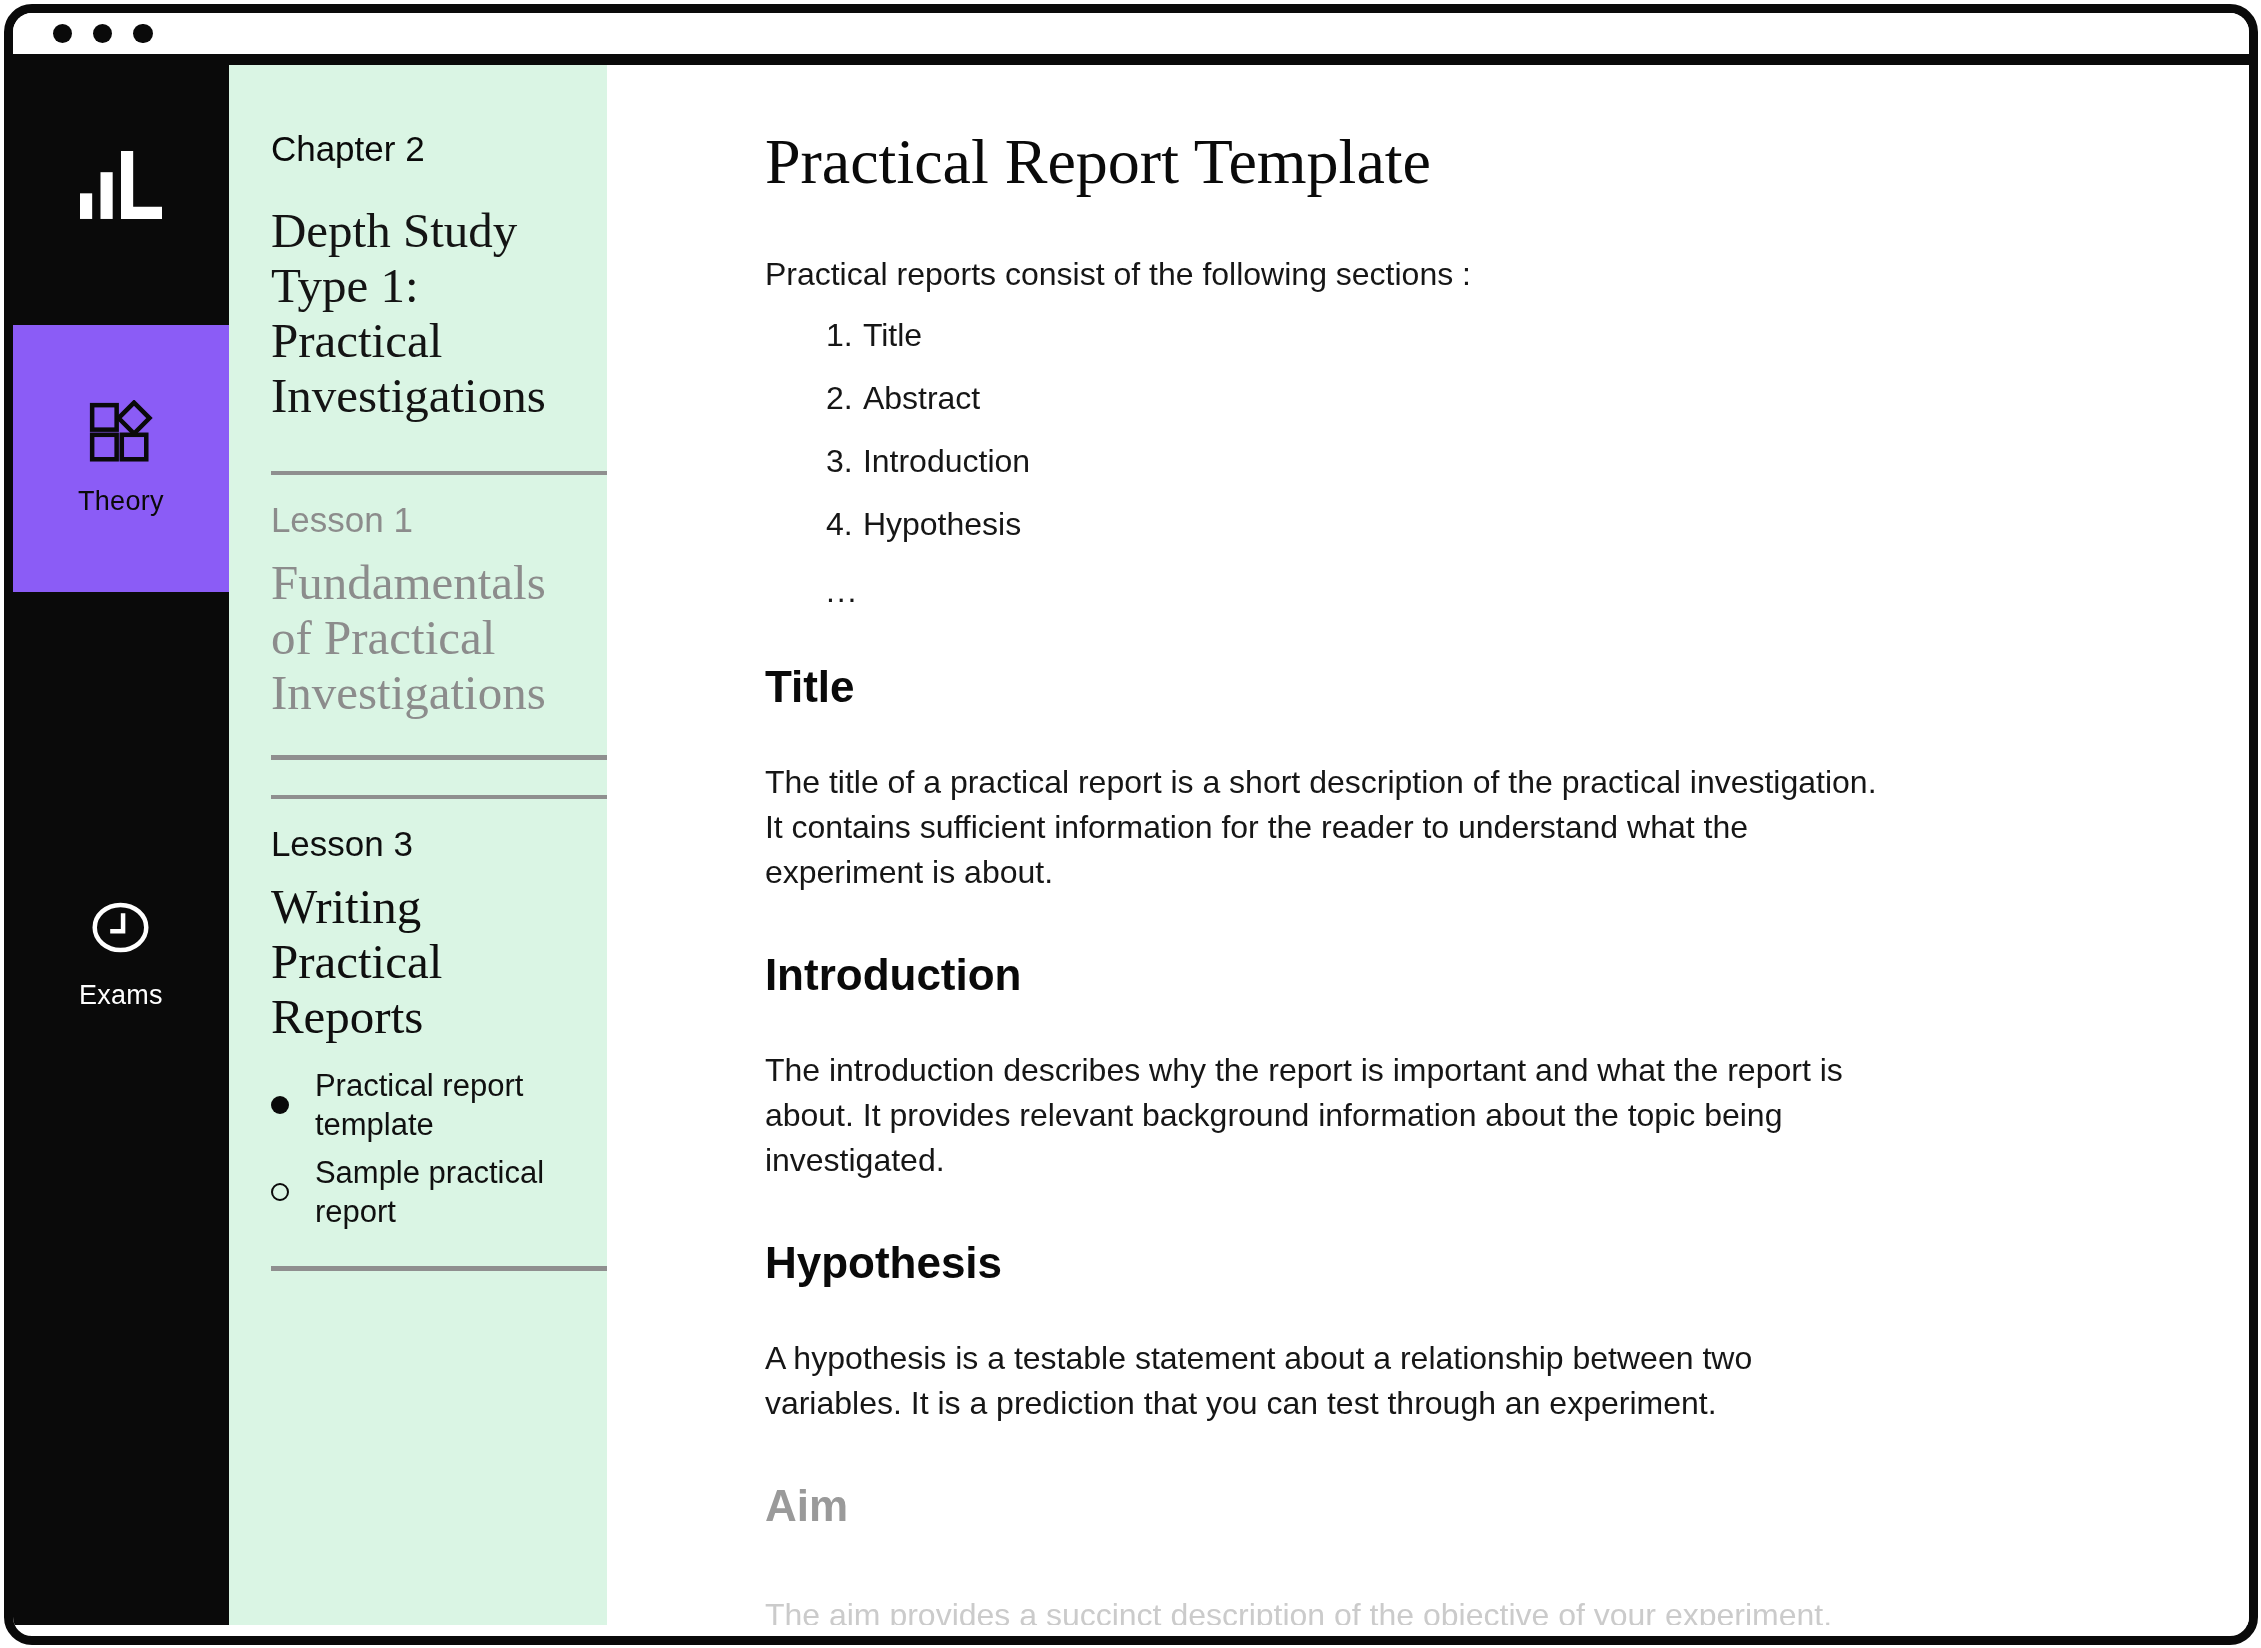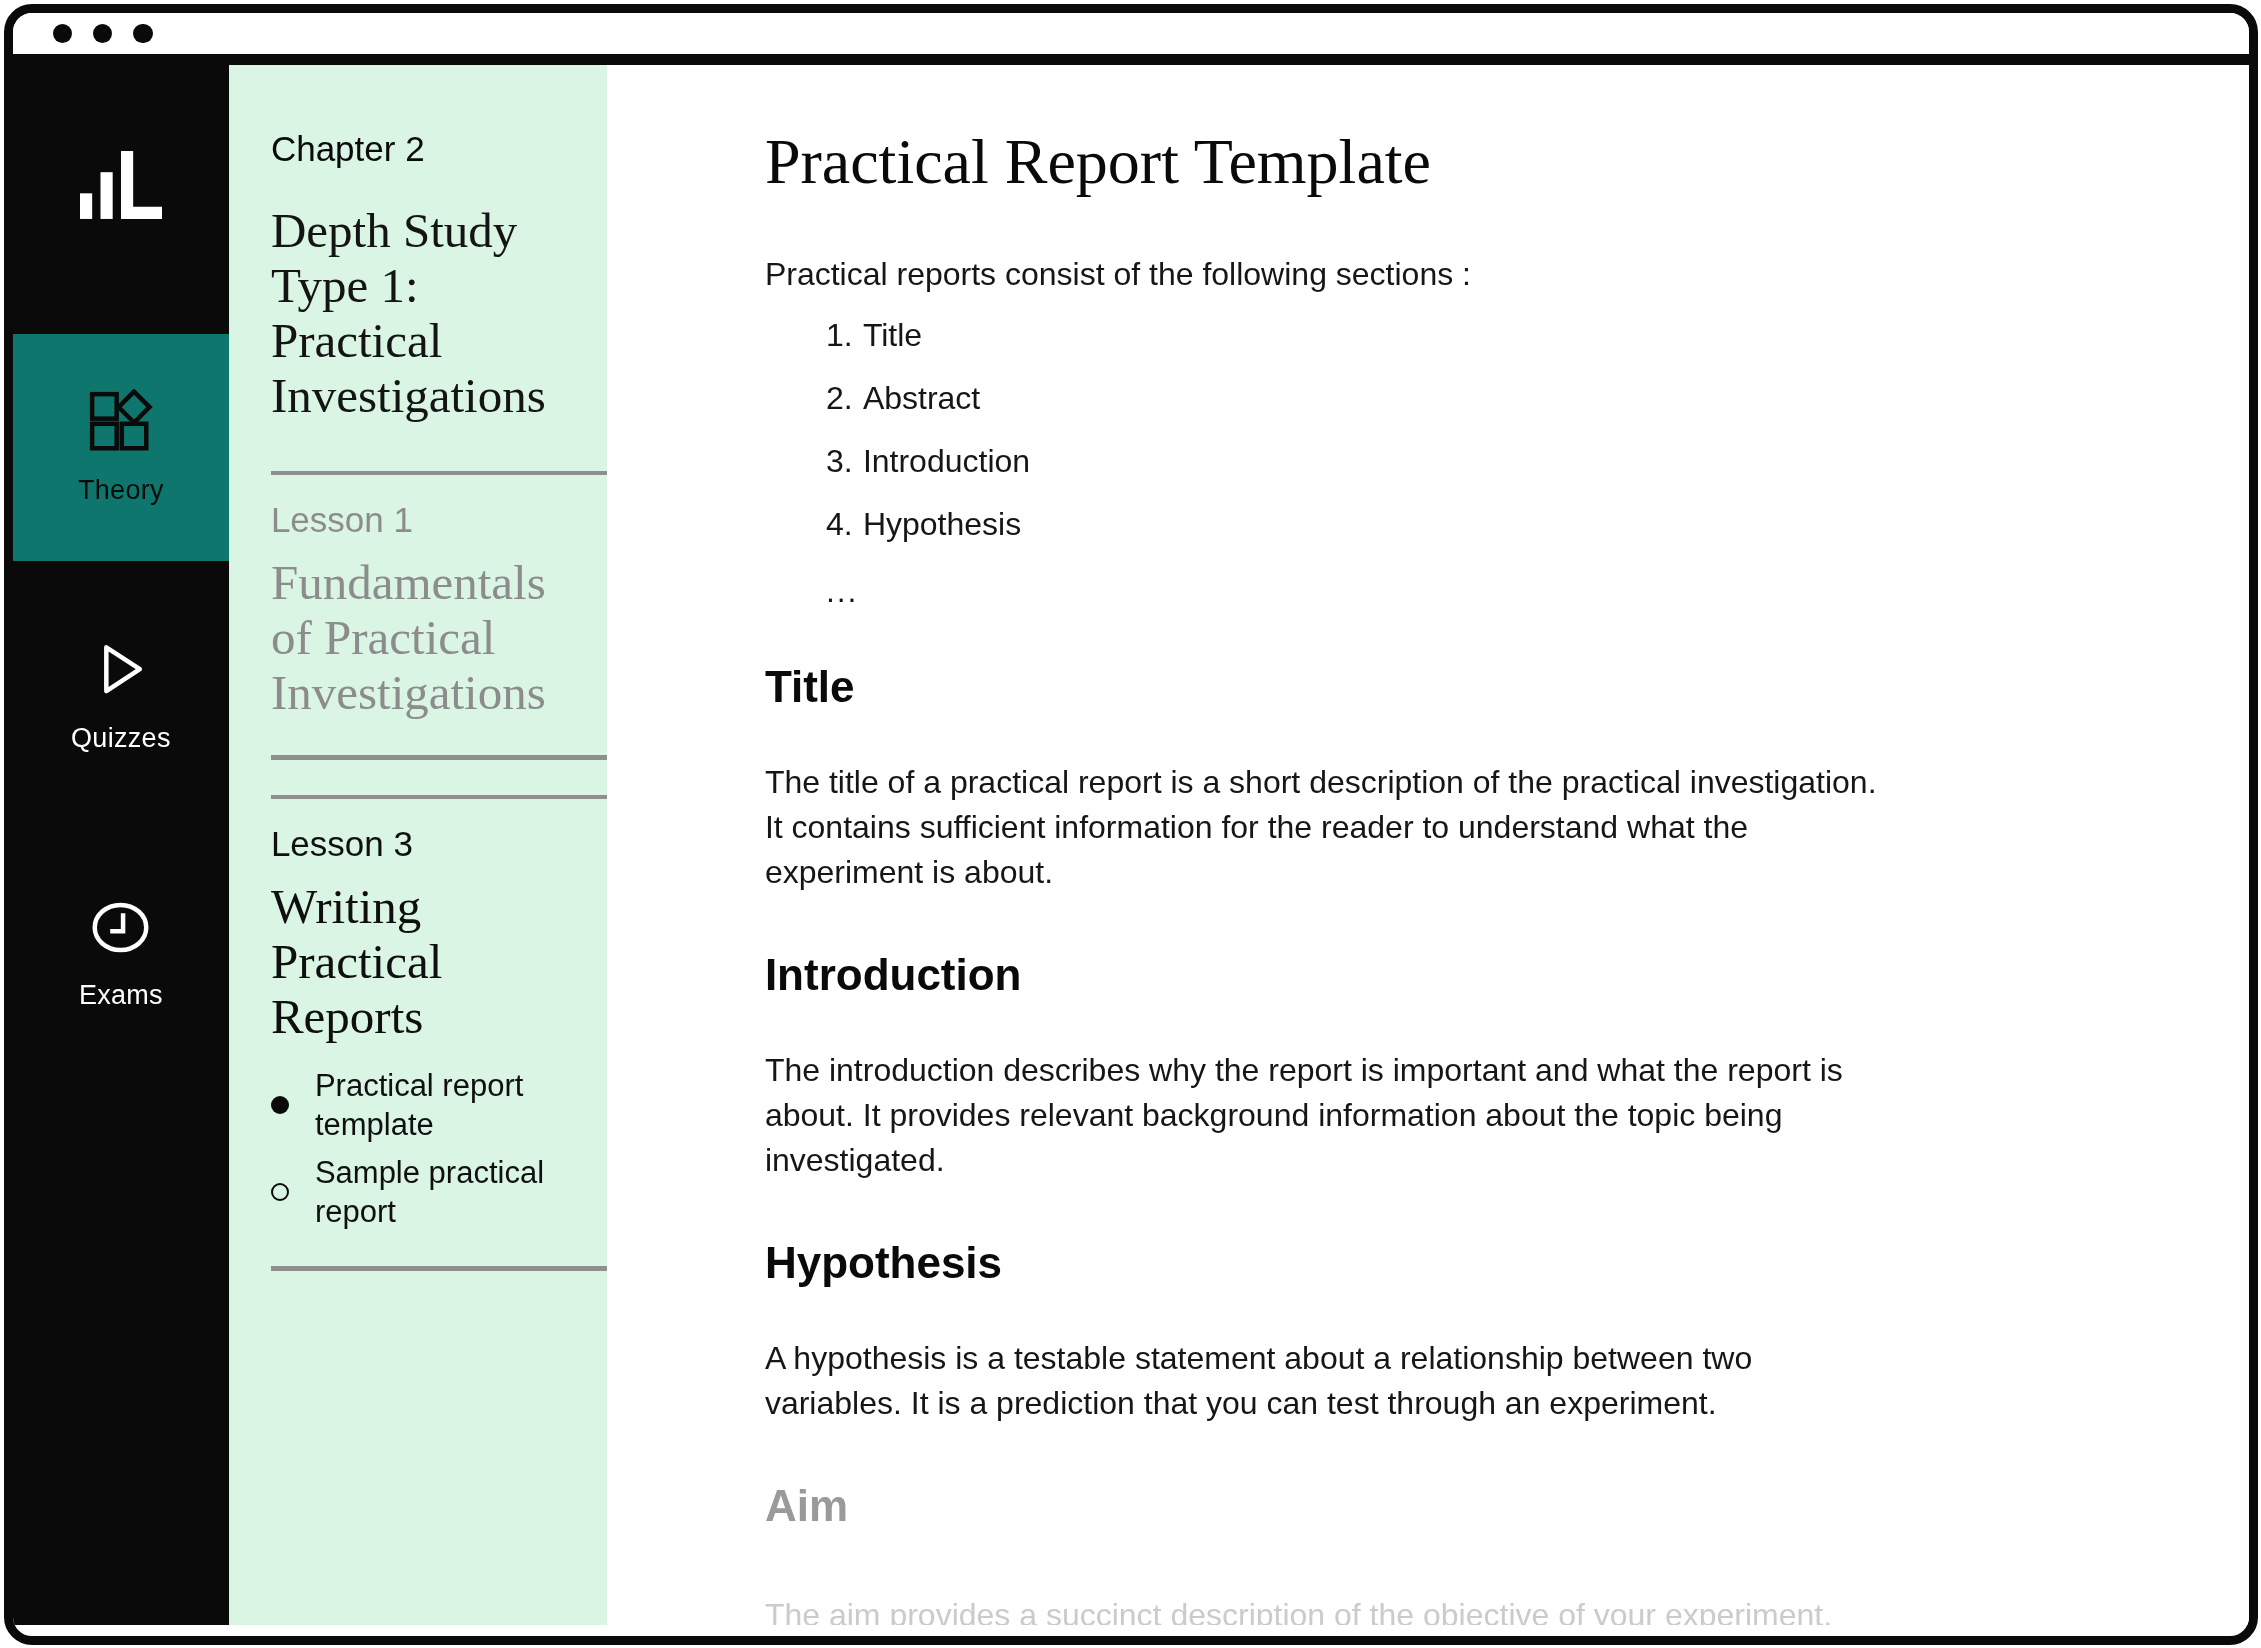--- a/index.html
+++ b/index.html
@@ -22,21 +22,21 @@
 
   
   .app-sidebar { width:216px; background:#0a0a0a; position:relative; flex:none; }
   .logo { position:absolute; top:86px; left:50%; transform:translateX(-50%); }
   .nav-item {
     position:absolute; left:0; width:100%;
     display:flex; flex-direction:column; align-items:center; justify-content:center;
     color:#ffffff; cursor:pointer;
   }
   .nav-label { font-size:27px; margin-top:17px; letter-spacing:0.3px; }
-  .nav-theory { top:269px; height:227px; background:#0f766e; color:#0a0a0a; }
+  .nav-theory { top:260px; height:267px; background:#8b5cf6; color:#0a0a0a; }
   .nav-quizzes { top:573px; height:116px; }
   .nav-exams { top:830px; height:116px; }
 
   
   .lesson-sidebar {
     width:378px; background:#DAF5E4; flex:none;
     padding:64px 26px 0 42px; overflow:hidden;
   }
   .serif { font-family:"Liberation Serif", serif; font-weight:normal; }
   .chapter-label { font-size:35px; line-height:39px; color:#0a0a0a; }
@@ -95,28 +95,20 @@
           <svg width="67" height="67" viewBox="0 0 104 104" fill="none" stroke="#0a0a0a" stroke-width="7">
             <rect x="8" y="8" width="38" height="38"></rect>
             <rect x="8" y="54" width="38" height="38"></rect>
             <rect x="54" y="54" width="38" height="38"></rect>
             <path d="M73 4 L97 28 L73 52 L49 28 Z"></path>
           </svg>
         </span>
         <span class="nav-label">Theory</span>
       </div>
 
-      <div class="nav-item nav-quizzes">
-        <span class="icon">
-          <svg width="67" height="67" viewBox="0 0 104 104">
-            <path d="M30 16 L82 50 L30 84 Z" fill="none" stroke="#ffffff" stroke-width="7" stroke-linejoin="round"></path>
-          </svg>
-        </span>
-        <span class="nav-label">Quizzes</span>
-      </div>
 
       <div class="nav-item nav-exams">
         <span class="icon">
           <svg width="67" height="67" viewBox="0 0 104 104" fill="none" stroke="#ffffff" stroke-width="7">
             <ellipse cx="52" cy="52" rx="40" ry="35"></ellipse>
             <path d="M56 30 V58 H36"></path>
           </svg>
         </span>
         <span class="nav-label">Exams</span>
       </div>

